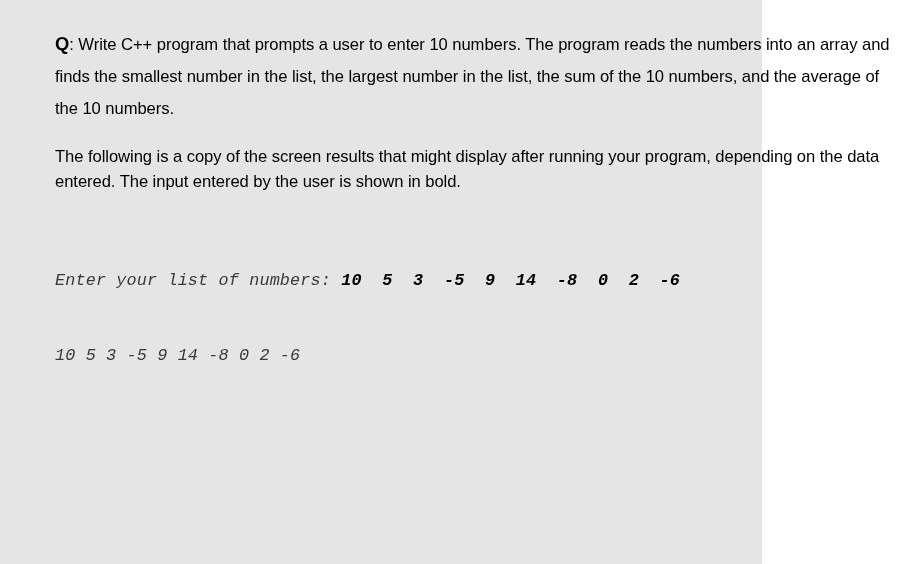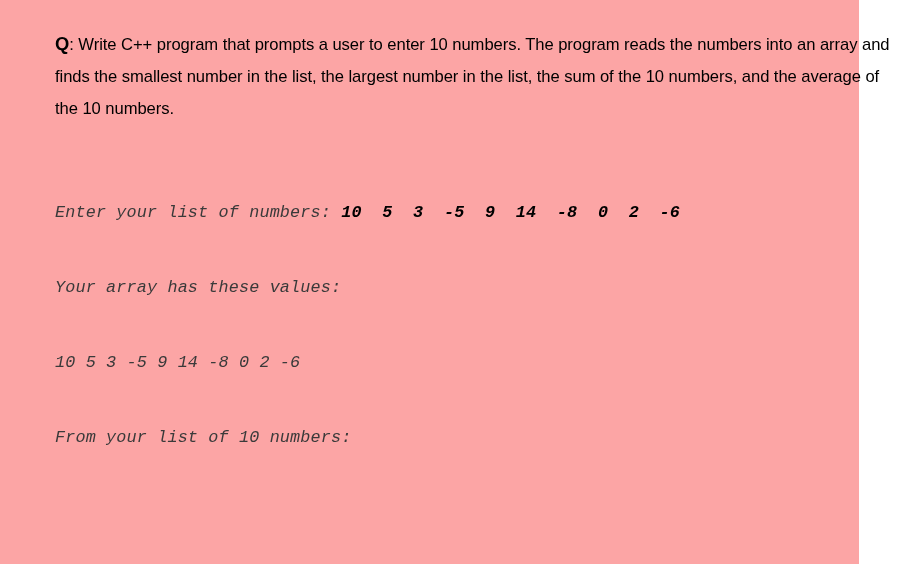--- a/index.html
+++ b/index.html
@@ -11,23 +11,23 @@
     width: 902px;
     height: 564px;
     background: #ffffff;
     font-family: "Liberation Sans", sans-serif;
     -webkit-font-smoothing: antialiased;
     overflow: hidden;
   }
 
   .page {
     position: relative;
-    width: 859px;
+    width: 762px;
     height: 564px;
-    background: #fca5a5;
+    background: #e5e5e5;
     box-sizing: border-box;
   }
 
   .content {
     position: absolute;
     left: 55px;
     top: 28px;
     width: 840px;
   }
 
@@ -83,26 +83,25 @@
   }
 </style>
 </head>
 <body>
 
 <div class="page">
   <div class="content">
 
     <p class="prose para-question"><span class="q-label">Q</span><span>: </span><span>Write C++ program that prompts a user to enter 10 numbers. The program reads the numbers into an array and finds the smallest number in the list, the largest number in the list, the sum of the 10 numbers, and the average of the 10 numbers.</span></p>
 
+    <p class="prose para-intro">The following is a copy of the screen results that might display after running your program, depending on the data entered. The input entered by the user is shown in bold.</p>
 
     <div class="console">
       <span class="console-line"><span>Enter your list of numbers: </span><span class="console-input">10  5  3  -5  9  14  -8  0  2  -6</span></span>
-      <span class="console-line">Your array has these values:</span>
       <span class="console-line">10 5 3 -5 9 14 -8 0 2 -6</span>
-      <span class="console-line">From your list of 10 numbers:</span>
       
       
       
       
     </div>
 
   </div>
 </div>
 
 </body></html>

